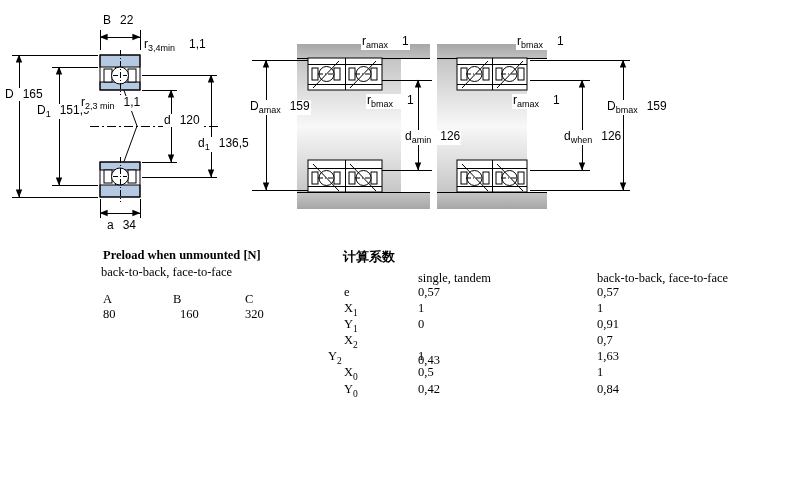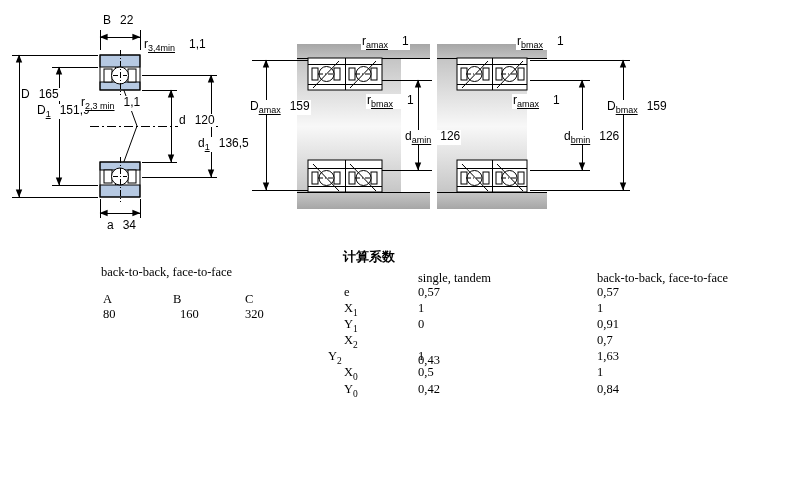--- a/index.html
+++ b/index.html
@@ -3,21 +3,21 @@
 <meta charset="utf-8">
 <style>
   html,body{margin:0;padding:0;background:#fff;}
   #stage{position:relative;width:800px;height:500px;background:#fff;overflow:hidden;
          font-family:"Liberation Sans",sans-serif;color:#000;}
   #drawing-svg{position:absolute;left:0;top:0;}
   .hv{shape-rendering:crispEdges;}
   
   .lbl{position:absolute;font:12px "Liberation Sans",sans-serif;background:#fff;
        white-space:nowrap;line-height:13px;padding:0 1px;}
-  .lbl sub{font-size:9px;line-height:9px;text-decoration:underline;}
+  .lbl sub{font-size:9px;line-height:9px;}
   .lbl .val{margin-left:9px;}
   .lbl .val-wide{margin-left:14px;}
   
   .ser{position:absolute;font:12.5px "Liberation Serif",serif;white-space:nowrap;line-height:14px;}
   .ser sub{font-size:9.5px;}
   .bold{font-weight:bold;}
   .cjk{font:bold 13px "Liberation Serif",serif;}
 </style>
 </head>
 <body>
@@ -185,37 +185,38 @@
         <rect x="128" y="170" width="8" height="13" fill="#fff" stroke="#000"></rect>
         <circle cx="120" cy="176.5" r="8.5" fill="#fff" stroke="#000"></circle>
         <line class="hv" x1="120" y1="157" x2="120" y2="202" stroke="#000" stroke-dasharray="6 2 1 2"></line>
         <line x1="113" y1="176.5" x2="127" y2="176.5" stroke="#000" stroke-dasharray="5 2 1 2"></line>
       </g>
     </g>
   </svg>
 
   <div class="lbl" style="left:102px;top:14px"><span>B</span><span class="val">22</span></div>
   <div class="lbl" style="left:143px;top:38px"><span>r</span><sub>3,4min</sub><span class="val-wide val">1,1</span></div>
-  <div class="lbl" style="left:20px;top:88px"><span>D</span><span class="val">165</span></div>
+  <div class="lbl" style="left:4px;top:88px"><span>D</span><span class="val">165</span></div>
   <div class="lbl" style="left:36px;top:104px"><span>D</span><sub>1</sub><span class="val">151,9</span></div>
   <div class="lbl" style="left:80px;top:96px"><span>r</span><sub>2,3 min</sub><span class="val">1,1</span></div>
-  <div class="lbl" style="left:178px;top:114px"><span>d</span><span class="val">120</span></div>
+  <div class="lbl" style="left:163px;top:114px"><span>d</span><span class="val">120</span></div>
   <div class="lbl" style="left:197px;top:137px"><span>d</span><sub>1</sub><span class="val">136,5</span></div>
   <div class="lbl" style="left:106px;top:219px"><span>a</span><span class="val">34</span></div>
 
   <div class="lbl" style="left:361px;top:35px"><span>r</span><sub>amax</sub><span class="val-wide val">1</span></div>
   <div class="lbl" style="left:249px;top:100px"><span>D</span><sub>amax</sub><span class="val">159</span></div>
   <div class="lbl" style="left:366px;top:94px"><span>r</span><sub>bmax</sub><span class="val-wide val">1</span></div>
   <div class="lbl" style="left:404px;top:130px"><span>d</span><sub>amin</sub><span class="val">126</span></div>
 
   <div class="lbl" style="left:516px;top:35px"><span>r</span><sub>bmax</sub><span class="val-wide val">1</span></div>
   <div class="lbl" style="left:512px;top:94px"><span>r</span><sub>amax</sub><span class="val-wide val">1</span></div>
-  <div class="lbl" style="left:563px;top:130px"><span>d</span><sub>bmin</sub><span class="val">126</span></div>
+  <div class="lbl" style="left:563px;top:130px"><span>d</span><sub>when</sub><span class="val">126</span></div>
   <div class="lbl" style="left:606px;top:100px"><span>D</span><sub>bmax</sub><span class="val">159</span></div>
 
+  <div class="ser bold" style="left:103px;top:248px">Preload when unmounted [N]</div>
   <div class="ser" style="left:101px;top:265px">back-to-back, face-to-face</div>
   <div class="ser" style="left:103px;top:292px">A</div>
   <div class="ser" style="left:173px;top:292px">B</div>
   <div class="ser" style="left:245px;top:292px">C</div>
   <div class="ser" style="left:103px;top:307px">80</div>
   <div class="ser" style="left:180px;top:307px">160</div>
   <div class="ser" style="left:245px;top:307px">320</div>
 
   <div class="ser cjk" style="left:343px;top:248px">计算系数</div>
   <div class="ser" style="left:418px;top:271px">single, tandem</div>

